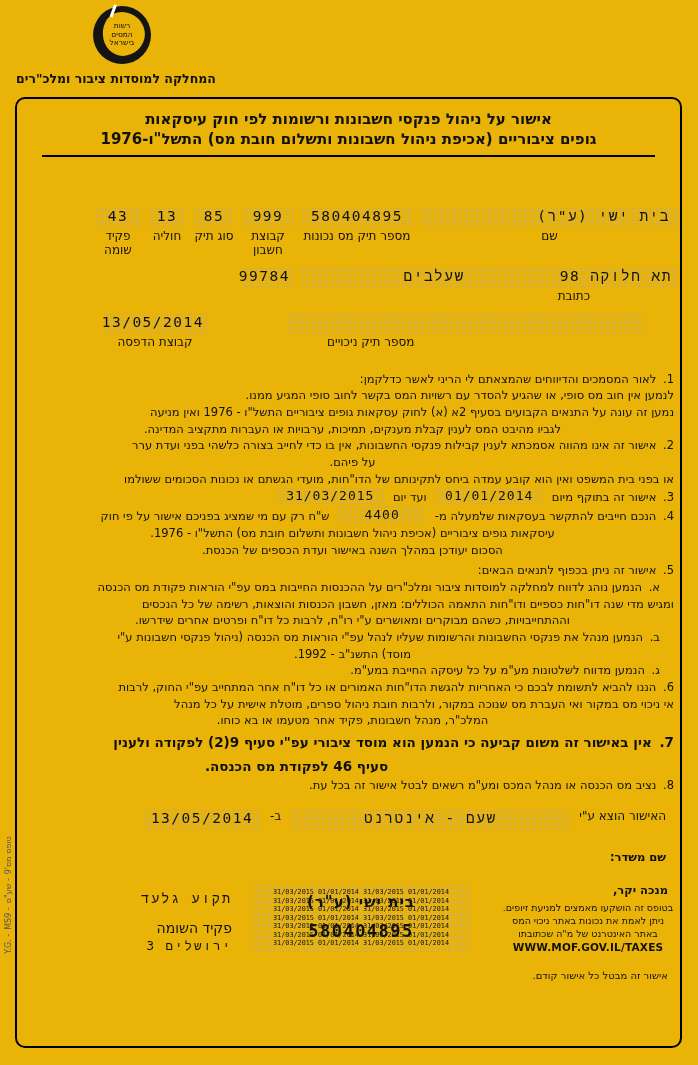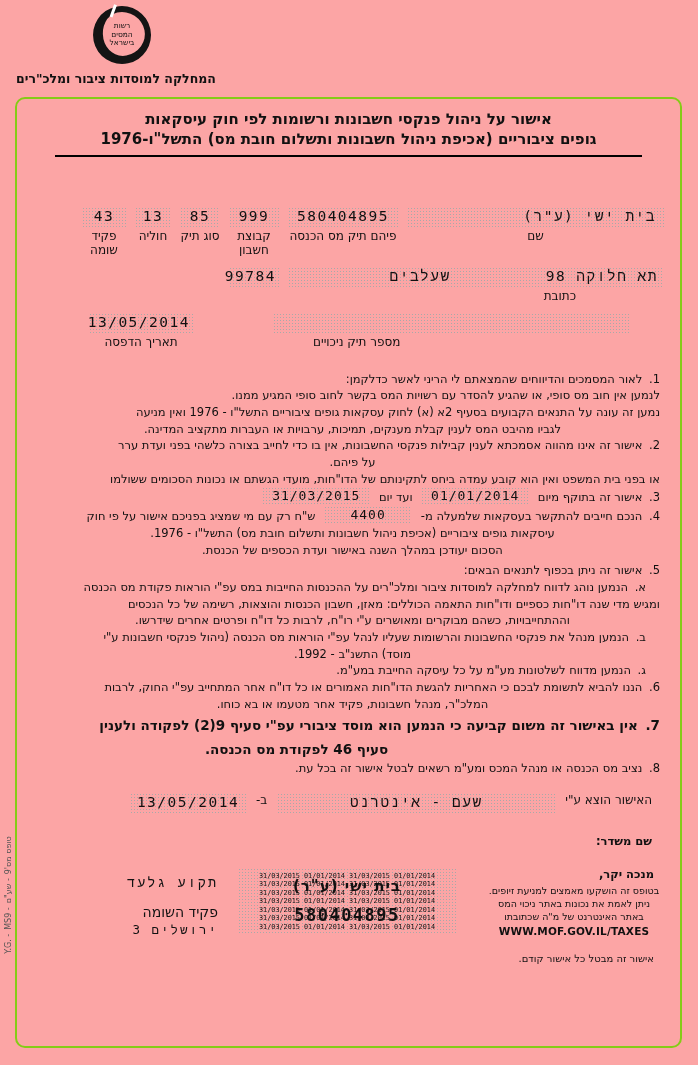--- a/index.html
+++ b/index.html
@@ -1,36 +1,36 @@
 <!DOCTYPE html>
 <html lang="he"><head>
 <meta charset="utf-8">
 <style>
   html,body{margin:0;padding:0;background:#fff;}
-  .page{position:relative;width:698px;height:1065px;background:#fca5a5;overflow:hidden;
+  .page{position:relative;width:698px;height:1065px;background:#eab308;overflow:hidden;
         font-family:"DejaVu Sans","Liberation Sans",sans-serif;color:#111;}
 
   
   .logo{position:absolute;left:93px;top:6px;width:58px;height:58px;}
   .logo-ring{position:absolute;inset:0;border-radius:50%;border:6px solid #141414;
              border-left-width:10px;border-bottom-width:8px;transform:rotate(-12deg);}
   .logo-ring::after{content:"";position:absolute;width:3px;height:13px;background:#fff;
              top:-9px;left:34%;transform:rotate(32deg);}
   .logo-text{position:absolute;inset:0;display:flex;flex-direction:column;align-items:center;
              justify-content:center;font-size:7.5px;line-height:1.12;direction:rtl;text-align:center;}
   .dept{position:absolute;left:16px;top:71px;font-weight:bold;font-size:12.5px;direction:rtl;}
 
   .side-caption{position:absolute;left:-62px;top:889px;width:140px;height:12px;
                 transform:rotate(-90deg);font-size:8px;color:#555;display:flex;gap:4px;
                 align-items:center;justify-content:center;white-space:nowrap;}
   .side-caption span{unicode-bidi:isolate;}
 
   
-  .box{position:absolute;left:15px;top:97px;width:667px;height:951px;border:2px solid #84cc16;
-       border-radius:10px;box-sizing:border-box;padding:8px 16px;direction:rtl;}
+  .box{position:absolute;left:15px;top:97px;width:667px;height:951px;border:2px solid #000000;
+       border-radius:10px;box-sizing:border-box;padding:8px 2px;direction:rtl;}
 
   .title{ text-align:center;font-weight:bold;font-size:15px;line-height:1.35;margin-top:2px;}
   .title-rule{border:0;border-top:2px solid #000;width:93%;margin:5px auto 0;}
 
   
   .dots{background-image:radial-gradient(circle,#a9a9a9 28%,rgba(0,0,0,0) 30%);
         background-size:3px 3px;}
   .fields{margin-top:50px;}
   .frow{display:flex;direction:rtl;gap:9px;margin-top:10px;align-items:flex-start;}
   .fcol{display:flex;flex-direction:column;}
@@ -117,21 +117,21 @@
     <hr class="title-rule">
 
     <div class="fields">
       <div class="frow">
         <div class="fcol w-name">
           <div class="fld dots right">בית ישי (ע"ר)</div>
           <div class="flbl">שם</div>
         </div>
         <div class="fcol w-tax">
           <div class="fld dots">580404895</div>
-          <div class="flbl">פיהם תיק מס הכנסה</div>
+          <div class="flbl">מספר תיק מס נכונות</div>
         </div>
         <div class="fcol w-grp">
           <div class="fld dots">999</div>
           <div class="flbl">קבוצת חשבון</div>
         </div>
         <div class="fcol w-typ">
           <div class="fld dots">85</div>
           <div class="flbl">סוג תיק</div>
         </div>
         <div class="fcol w-unt">
@@ -158,21 +158,21 @@
       </div>
 
       <div class="frow">
         <div class="spacer26"></div>
         <div class="fcol w-ded">
           <div class="fld dots"></div>
           <div class="flbl lbl-ded">מספר תיק ניכויים</div>
         </div>
         <div class="fcol w-date ml-gap">
           <div class="fld dots">13/05/2014</div>
-          <div class="flbl">תאריך הדפסה</div>
+          <div class="flbl">קבוצת הדפסה</div>
         </div>
       </div>
     </div>
 
     <div class="list">
 
       <div class="ln">
         <span class="num">1.</span>
         <span>לאור המסמכים והדיווחים שהמצאתם לי הריני לאשר כדלקמן:</span>
       </div>
@@ -224,20 +224,21 @@
 
       <div class="ln sub">
         <span class="num">ג.</span>
         <span>הנמען מדווח לשלטונות מע"מ על כל עיסקה החייבת במע"מ.</span>
       </div>
 
       <div class="ln">
         <span class="num">6.</span>
         <span>הננו להביא לתשומת לבכם כי האחריות להגשת הדו"חות האמורים או כל דו"ח אחר המתחייב עפ"י החוק, לרבות</span>
       </div>
+      <div class="ln">אי ניכוי מס במקור ואי העברת מס שנוכה במקור, ולרבות חובת ניהול ספרים, מוטלת אישית על כל מנהל</div>
       <div class="ln ctr">המלכ"ר, מנהל חשבונות, פקיד אחר מטעמו או בא כוחו.</div>
 
       <div class="ln b7">
         <span class="num">7.</span>
         <span>אין באישור זה משום קביעה כי הנמען הוא מוסד ציבורי עפ"י סעיף 9(2) לפקודה ולענין</span>
       </div>
       <div class="ln b7 b7-l2">סעיף 46 לפקודת מס הכנסה.</div>
 
       <div class="ln">
         <span class="num">8.</span>

